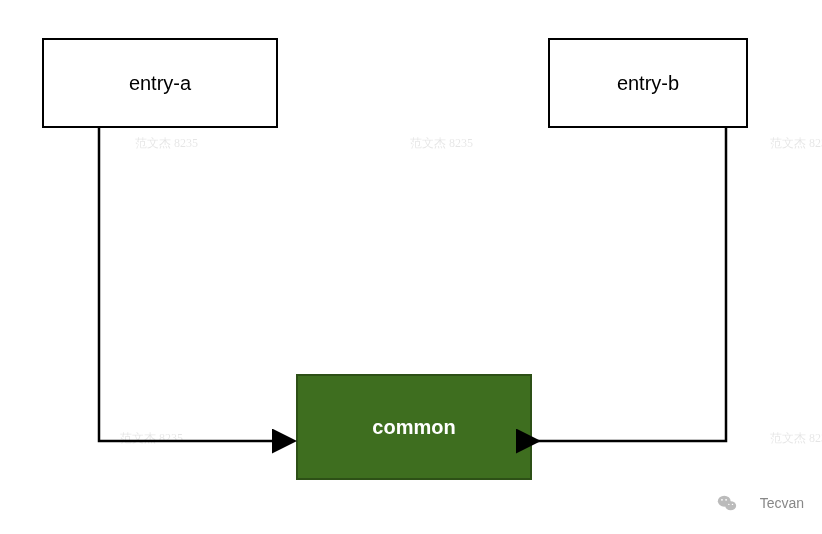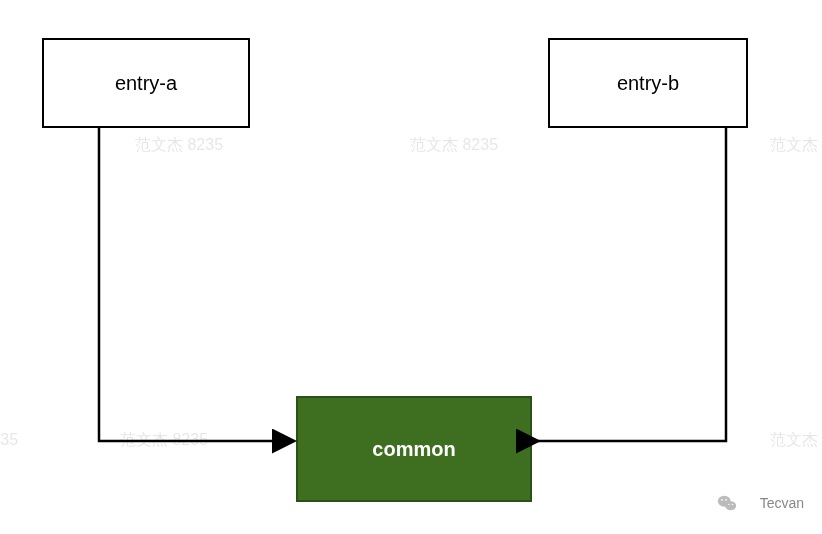--- a/index.html
+++ b/index.html
@@ -24,24 +24,24 @@
     }
     .node.common {
       background: #3e6e1f;
       color: #fff;
       font-weight: bold;
       border: 2px solid #2d5016;
     }
     .watermark {
       position: absolute;
       color: rgba(0,0,0,0.1);
-      font-size: 16px;
+      font-size: 12px;
       white-space: nowrap;
       pointer-events: none;
-      font-family: Liberation Sans, sans-serif;
+      font-family: Liberation Serif, serif;
     }
     .attribution {
       position: absolute;
       bottom: 20px;
       right: 18px;
       display: flex;
       align-items: center;
       gap: 22px;
       color: #888;
       font-size: 14px;
@@ -61,29 +61,29 @@
 </head>
 <body>
 
 <div class="watermark" style="left:135px; top:135px">范文杰 8235</div>
 <div class="watermark" style="left:410px; top:135px">范文杰 8235</div>
 <div class="watermark" style="left:770px; top:135px">范文杰 8235</div>
 <div class="watermark" style="left:-70px; top:430px">范文杰 8235</div>
 <div class="watermark" style="left:120px; top:430px">范文杰 8235</div>
 <div class="watermark" style="left:770px; top:430px">范文杰 8235</div>
 
-<div class="node" style="left:42px; top:38px; width:208px; height:90px;">
+<div class="node" style="left:42px; top:38px; width:236px; height:90px;">
   <span>entry-a</span>
 </div>
 
 <div class="node" style="left:548px; top:38px; width:200px; height:90px;">
   <span>entry-b</span>
 </div>
 
-<div class="node common" style="left:296px; top:396px; width:236px; height:106px;">
+<div class="node common" style="left:296px; top:374px; width:236px; height:106px;">
   <span>common</span>
 </div>
 
 <svg class="connector" style="left:0; top:0;" width="822" height="534">
   <defs>
     <marker id="arrowR" markerWidth="10" markerHeight="10" refX="8" refY="5" orient="auto">
       <path d="M0,0 L10,5 L0,10 z" fill="#000"></path>
     </marker>
     <marker id="arrowL" markerWidth="10" markerHeight="10" refX="2" refY="5" orient="auto">
       <path d="M10,0 L0,5 L10,10 z" fill="#000"></path>

